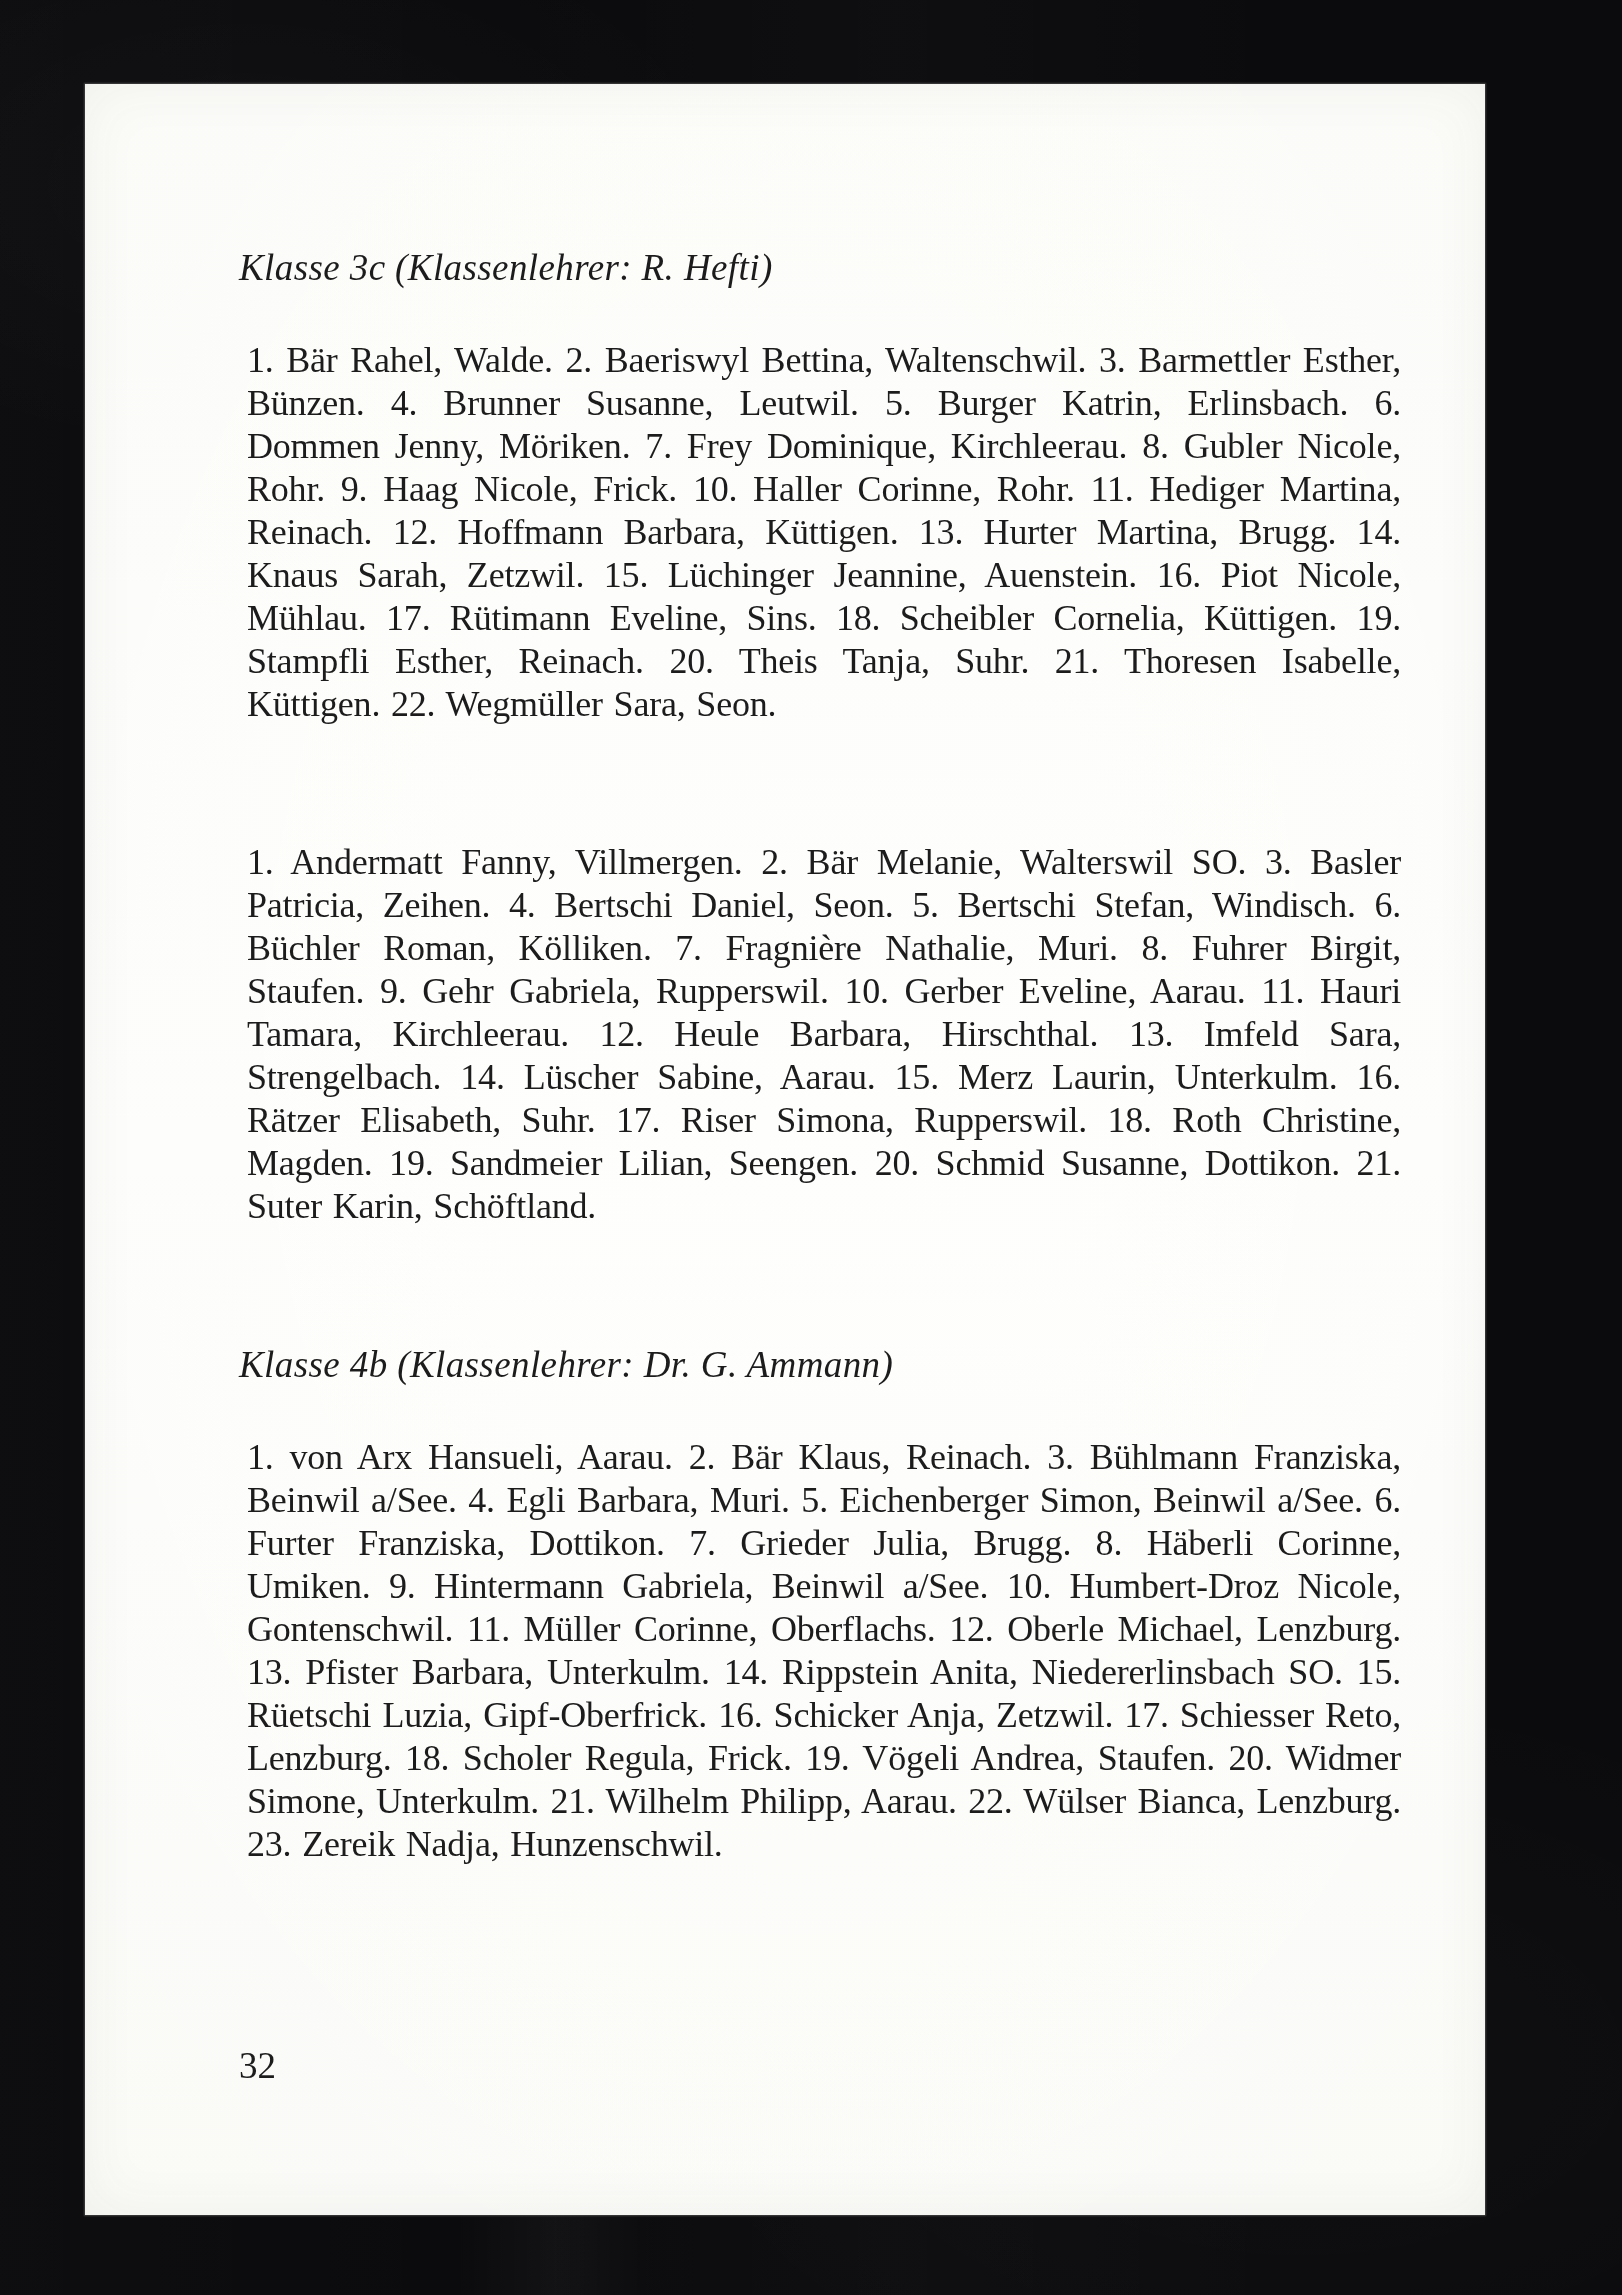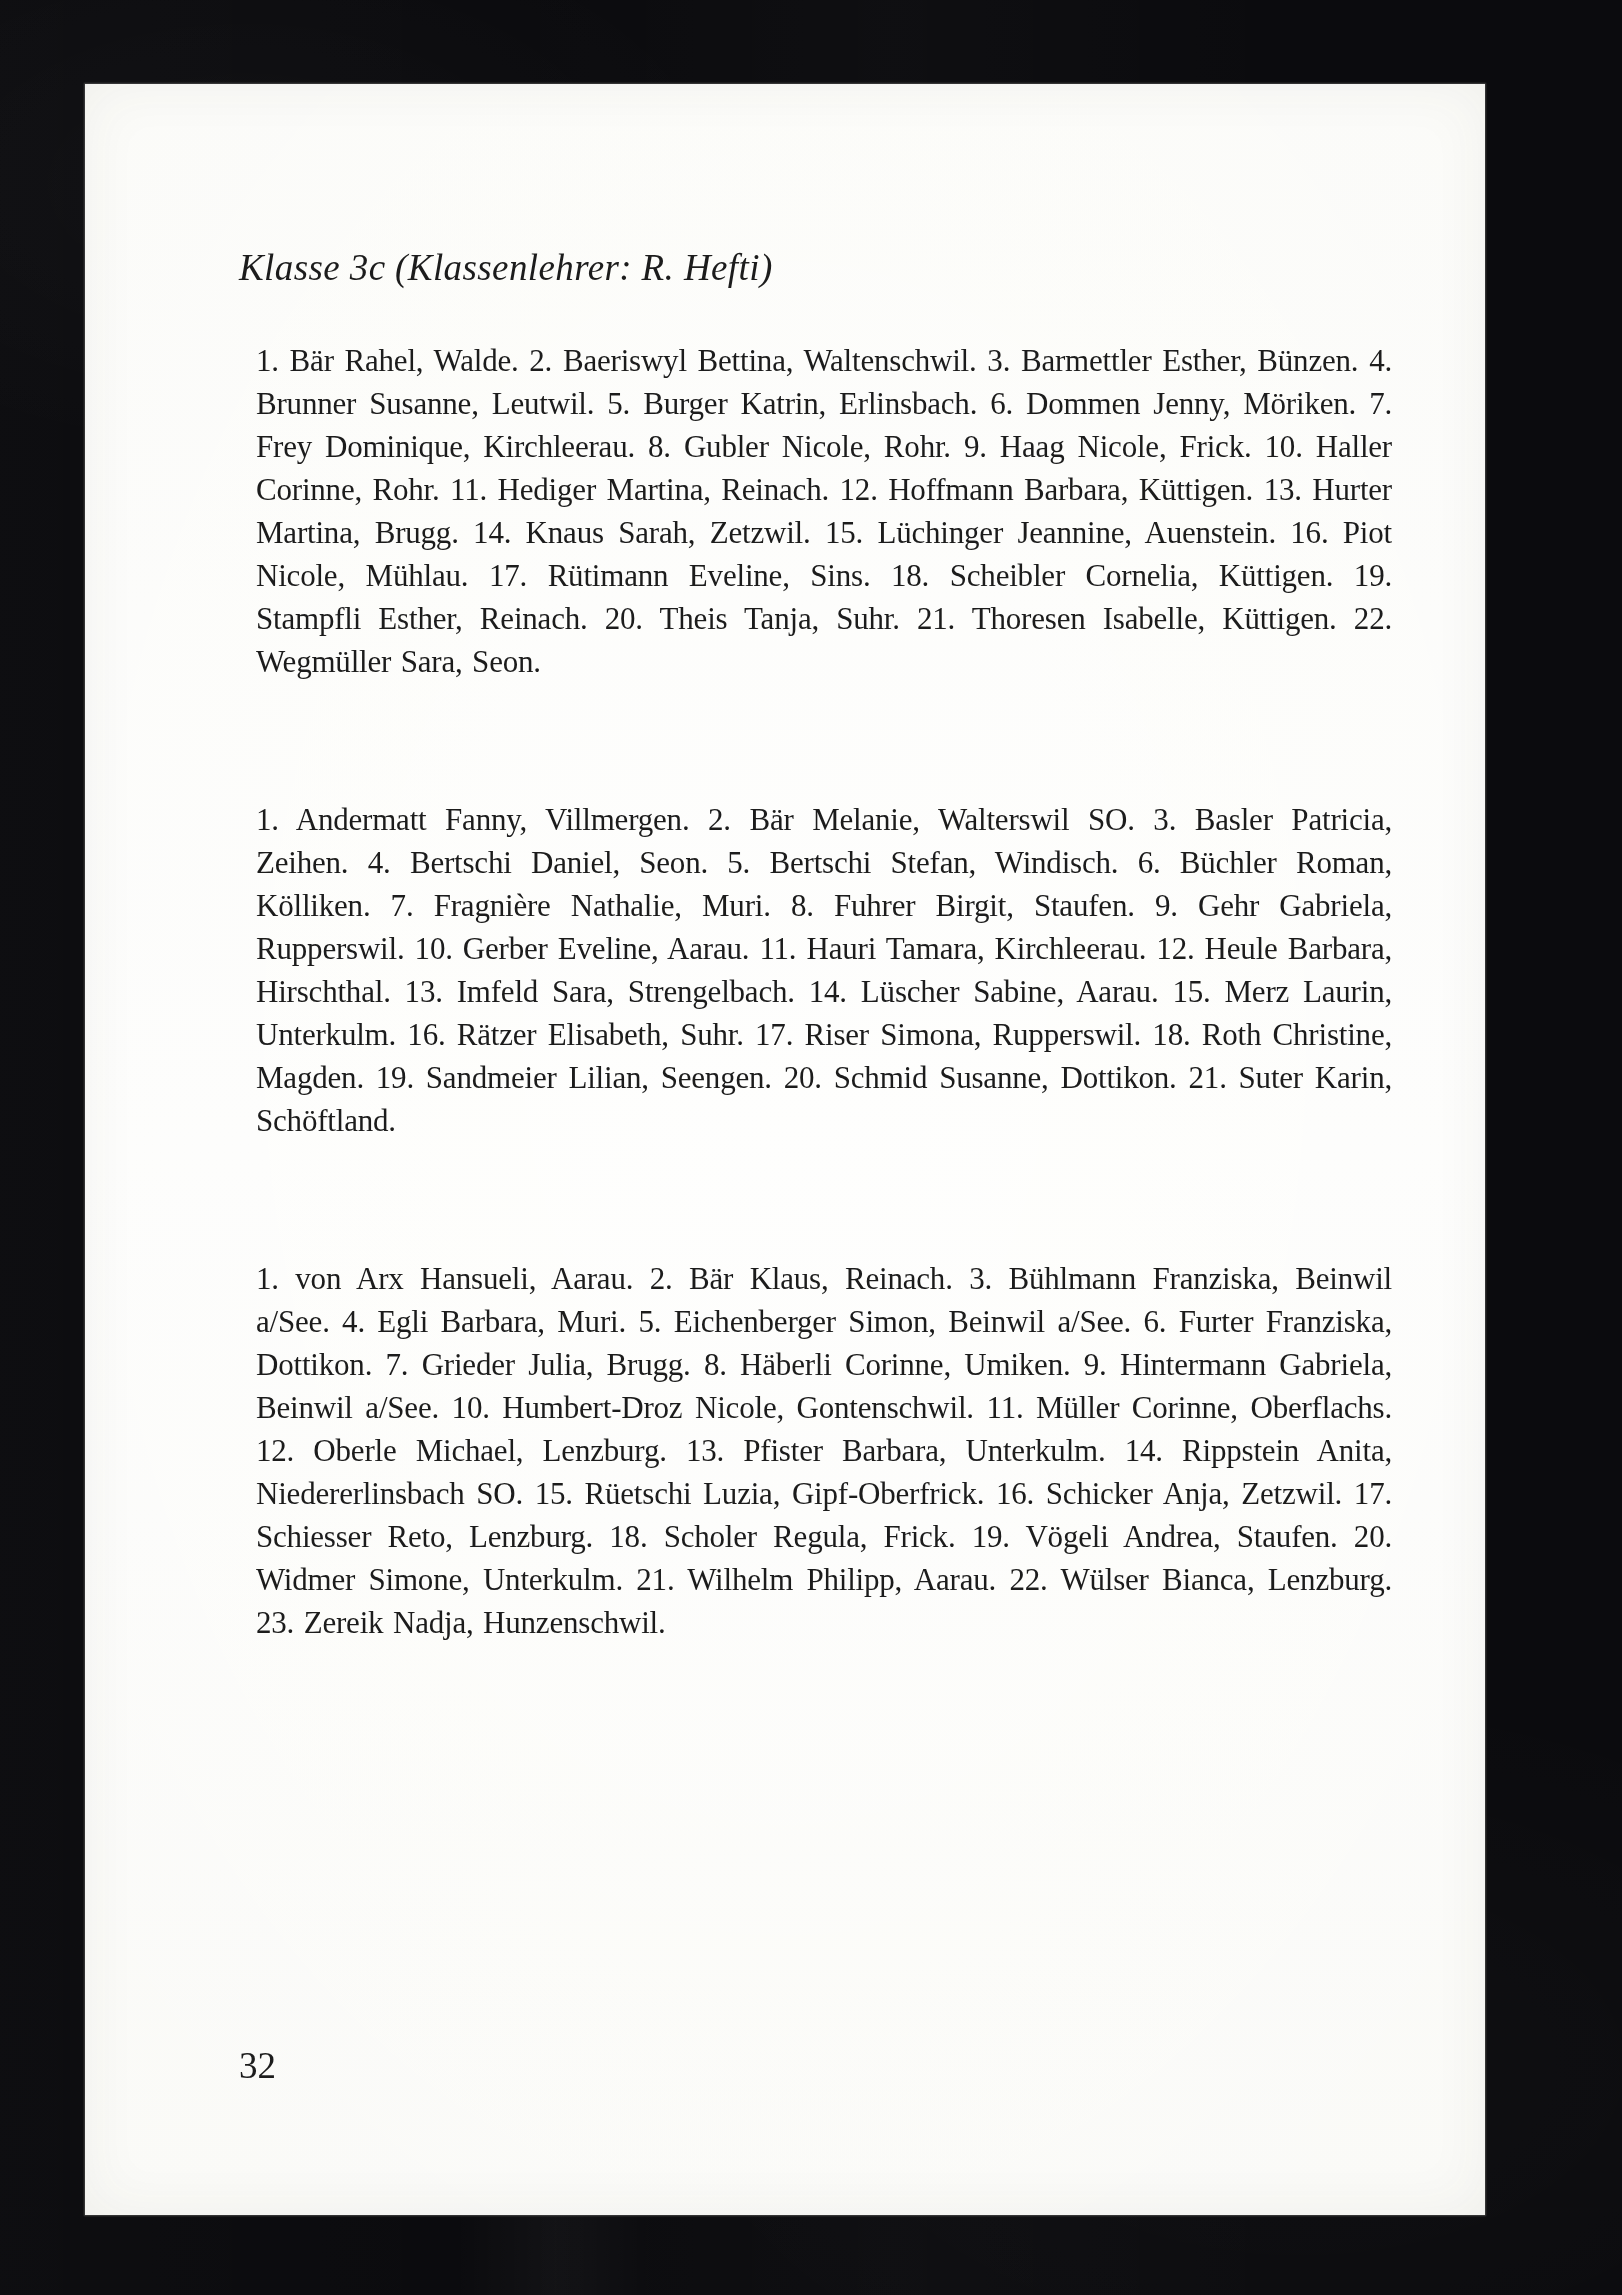--- a/index.html
+++ b/index.html
@@ -46,26 +46,26 @@
   .class-section.last { margin-bottom: 0; }
   .section-heading {
     font-style: italic;
     font-weight: normal;
     font-size: 37px;
     line-height: 44px;
     letter-spacing: 0.4px;
     margin: 0 0 49px 0;
   }
   .section-body {
-    font-size: 31px;
+    font-size: 36px;
     line-height: 43px;
     letter-spacing: -0.2px;
     word-spacing: 2px;
     text-align: justify;
-    margin: 17px;
+    margin: 8px;
   }
   .page-number {
     position: absolute;
     left: 154px; top: 1960px;
     font-size: 37px;
     color: var(--ink);
   }
   
   .scan-seam {
     position: absolute;
@@ -84,20 +84,21 @@
       <section class="class-section">
         <h2 class="section-heading">Klasse 3c (Klassenlehrer: R. Hefti)</h2>
         <p class="section-body">1. Bär Rahel, Walde. 2. Baeriswyl Bettina, Waltenschwil. 3. Barmettler Esther, Bünzen. 4. Brunner Susanne, Leutwil. 5. Burger Katrin, Erlinsbach. 6. Dommen Jenny, Möriken. 7. Frey Dominique, Kirchleerau. 8. Gubler Nicole, Rohr. 9. Haag Nicole, Frick. 10. Haller Corinne, Rohr. 11. Hediger Martina, Reinach. 12. Hoffmann Barbara, Küttigen. 13. Hurter Martina, Brugg. 14. Knaus Sarah, Zetzwil. 15. Lüchinger Jeannine, Auenstein. 16. Piot Nicole, Mühlau. 17. Rütimann Eveline, Sins. 18. Scheibler Cornelia, Küttigen. 19. Stampfli Esther, Reinach. 20. Theis Tanja, Suhr. 21. Thoresen Isabelle, Küttigen. 22. Wegmüller Sara, Seon.</p>
       </section>
 
       <section class="class-section">
         <p class="section-body">1. Andermatt Fanny, Villmergen. 2. Bär Melanie, Walterswil SO. 3. Basler Patricia, Zeihen. 4. Bertschi Daniel, Seon. 5. Bertschi Stefan, Windisch. 6. Büchler Roman, Kölliken. 7. Fragnière Nathalie, Muri. 8. Fuhrer Birgit, Staufen. 9. Gehr Gabriela, Rupperswil. 10. Gerber Eveline, Aarau. 11. Hauri Tamara, Kirchleerau. 12. Heule Barbara, Hirschthal. 13. Imfeld Sara, Strengelbach. 14. Lüscher Sabine, Aarau. 15. Merz Laurin, Unterkulm. 16. Rätzer Elisabeth, Suhr. 17. Riser Simona, Rupperswil. 18. Roth Christine, Magden. 19. Sandmeier Lilian, Seengen. 20. Schmid Susanne, Dottikon. 21. Suter Karin, Schöftland.</p>
       </section>
 
       <section class="class-section last">
+        <h2 class="section-heading">Klasse 4b (Klassenlehrer: Dr. G. Ammann)</h2>
         <p class="section-body">1. von Arx Hansueli, Aarau. 2. Bär Klaus, Reinach. 3. Bühlmann Franziska, Beinwil a/See. 4. Egli Barbara, Muri. 5. Eichenberger Simon, Beinwil a/See. 6. Furter Franziska, Dottikon. 7. Grieder Julia, Brugg. 8. Häberli Corinne, Umiken. 9. Hintermann Gabriela, Beinwil a/See. 10. Humbert-Droz Nicole, Gontenschwil. 11. Müller Corinne, Oberflachs. 12. Oberle Michael, Lenzburg. 13. Pfister Barbara, Unterkulm. 14. Rippstein Anita, Niedererlinsbach SO. 15. Rüetschi Luzia, Gipf-Oberfrick. 16. Schicker Anja, Zetzwil. 17. Schiesser Reto, Lenzburg. 18. Scholer Regula, Frick. 19. Vögeli Andrea, Staufen. 20. Widmer Simone, Unterkulm. 21. Wilhelm Philipp, Aarau. 22. Wülser Bianca, Lenzburg. 23. Zereik Nadja, Hunzenschwil.</p>
       </section>
 
     </div>
 
     <div class="page-number">32</div>
   </div>
 
   <div class="scan-seam"></div>
 </div>

